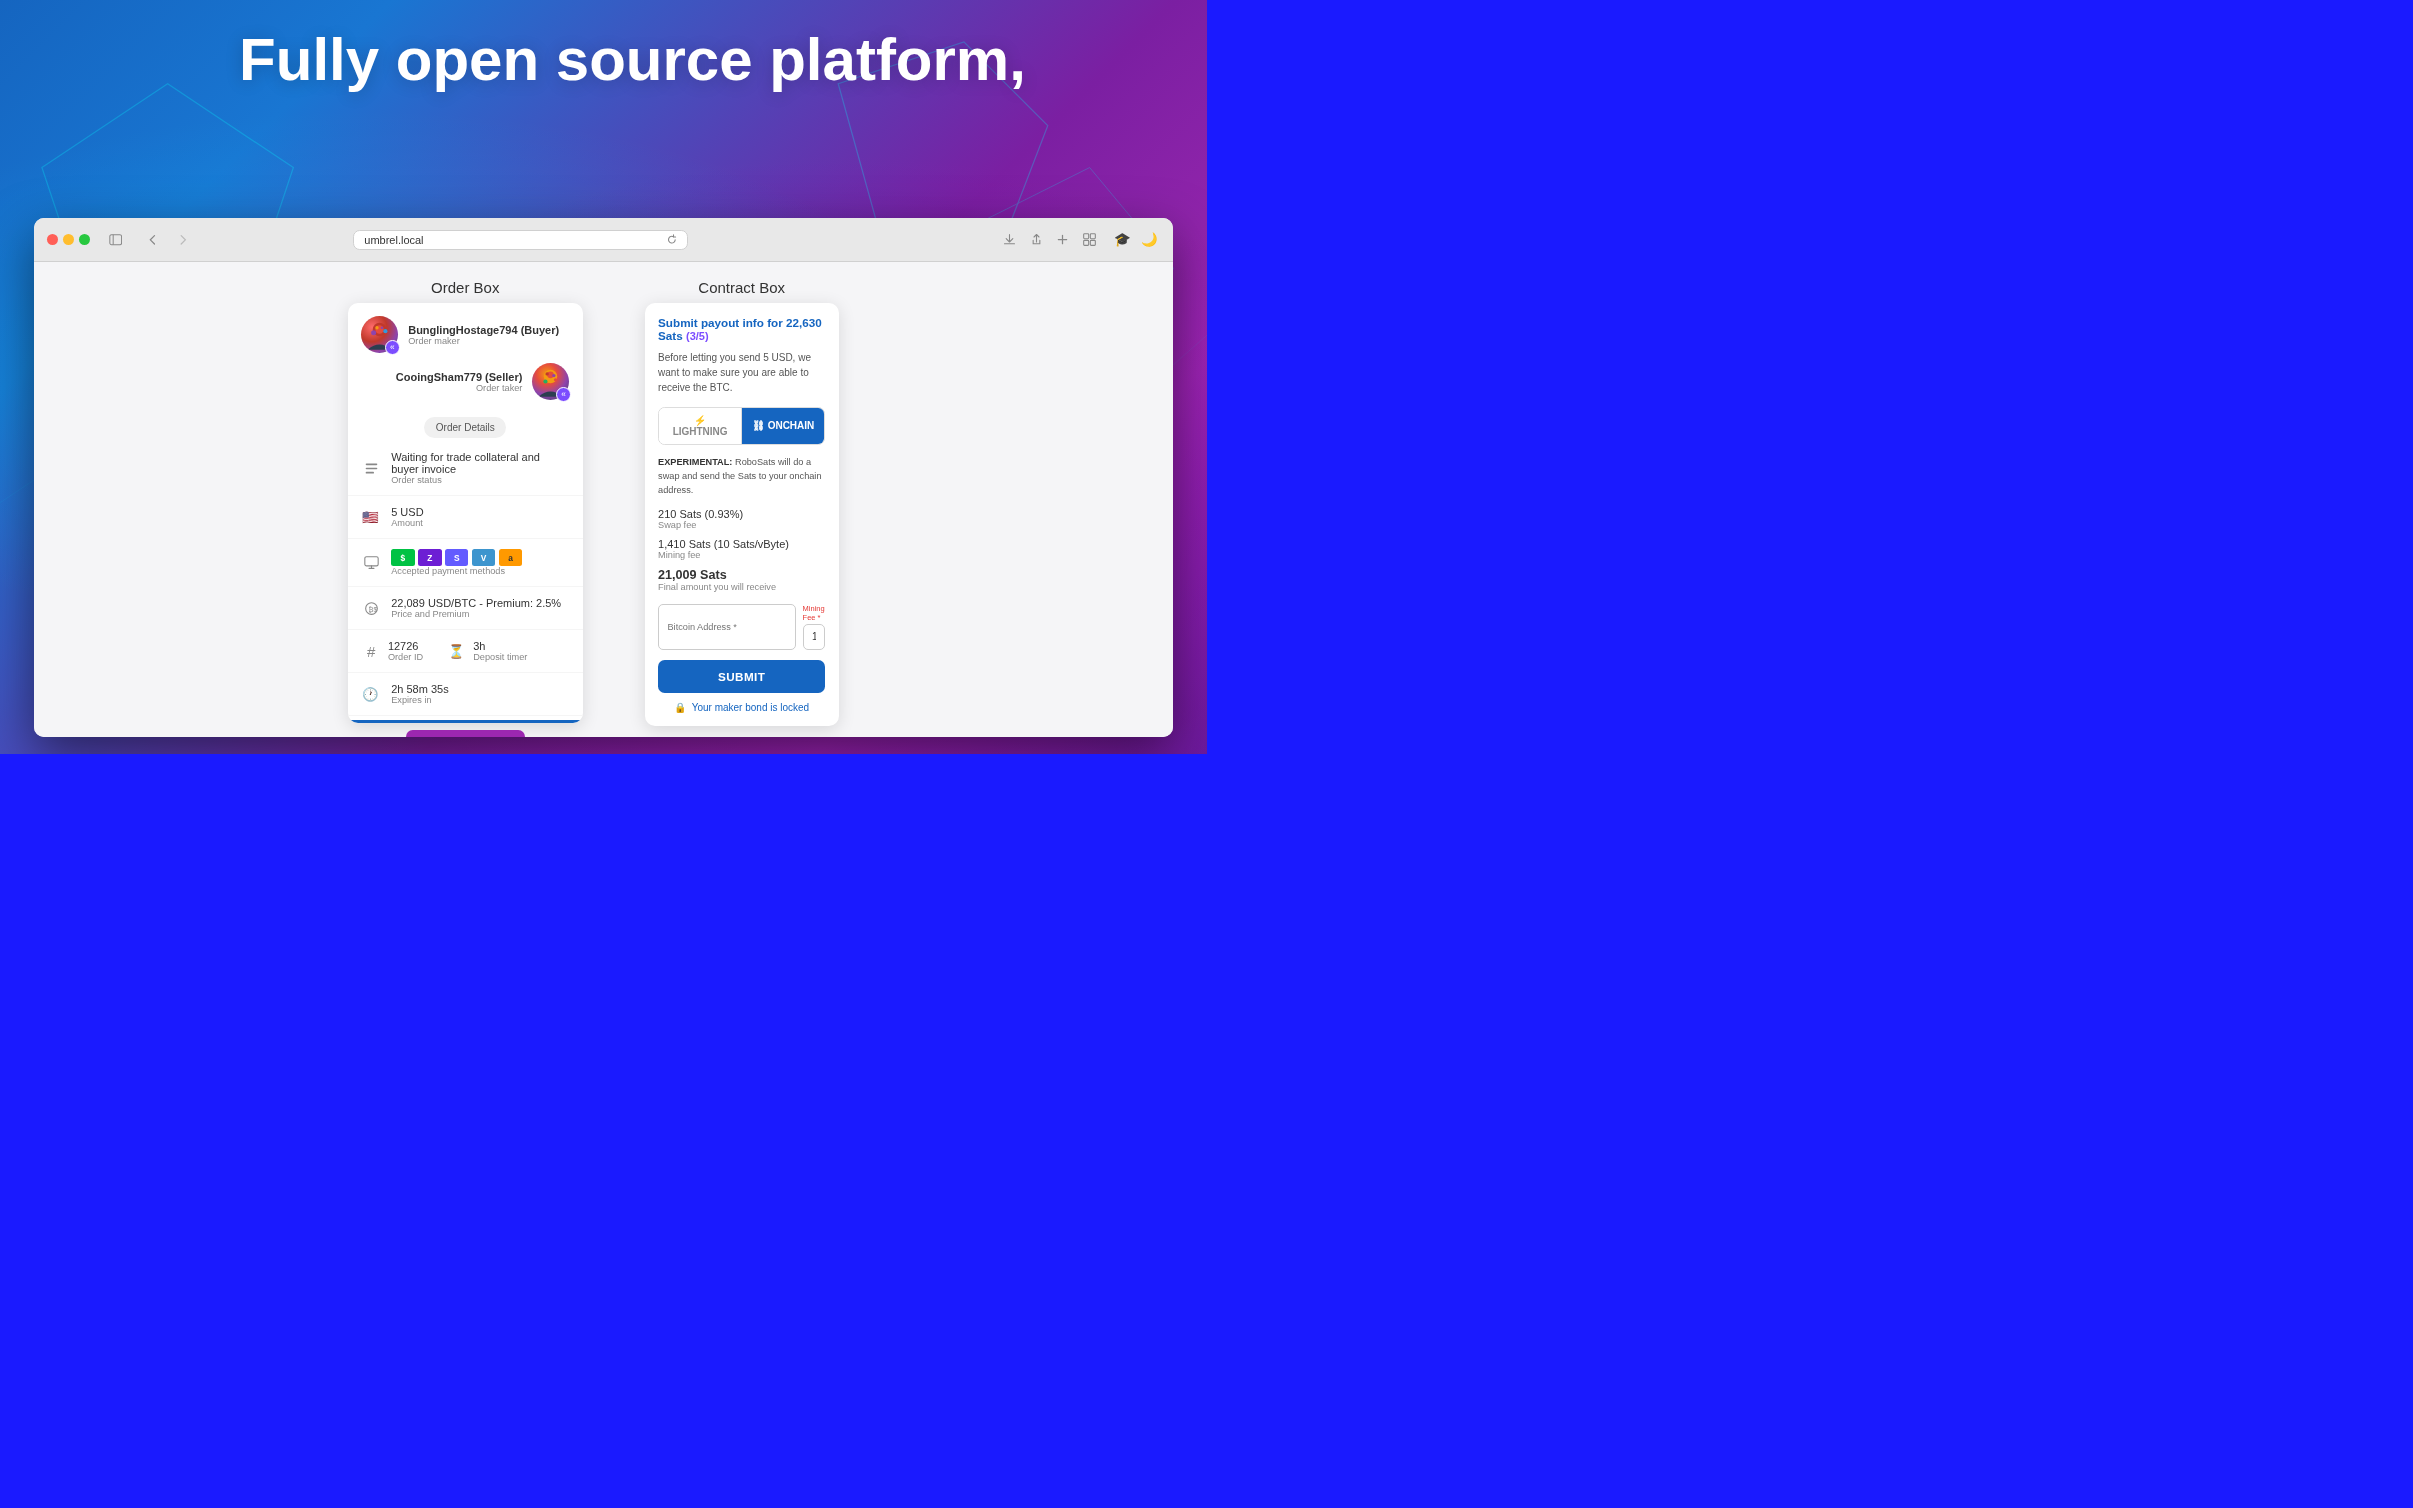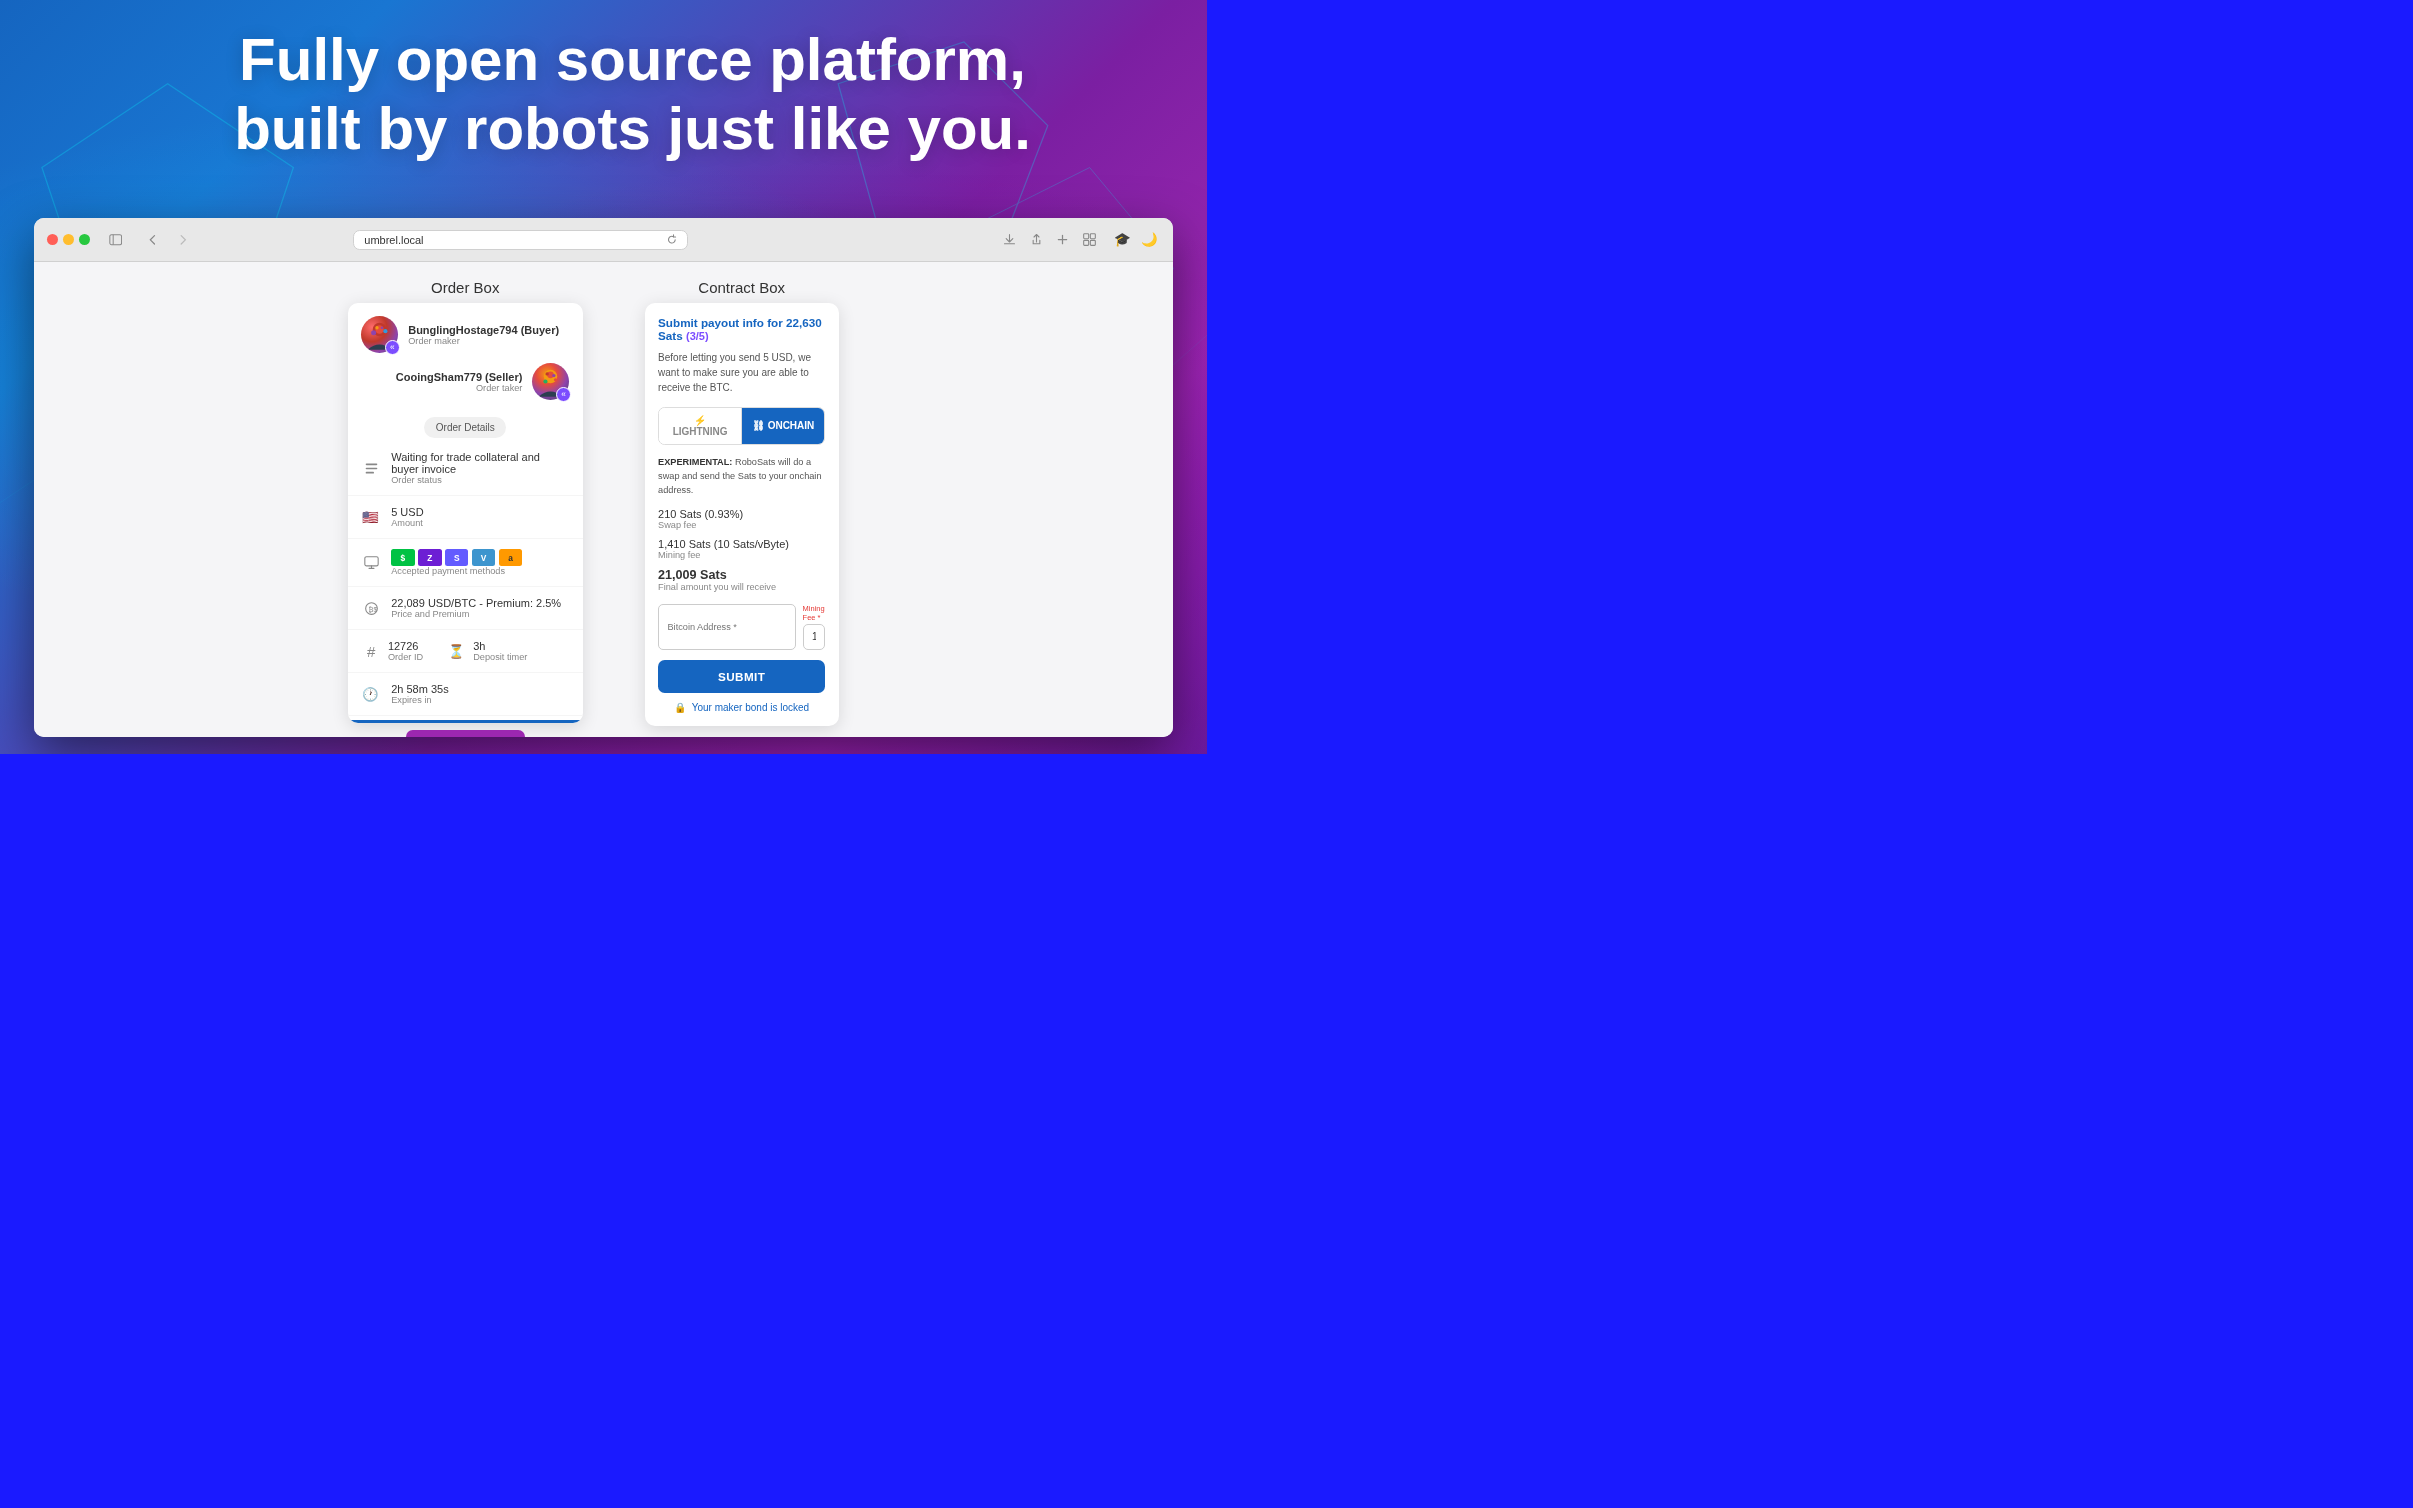--- a/index.html
+++ b/index.html
@@ -552,21 +552,20 @@
     <line x1="200" y1="800" x2="500" y2="500" stroke="rgba(0,255,255,0.2)" stroke-width="1"></line>
     <line x1="1200" y1="800" x2="900" y2="550" stroke="rgba(0,255,255,0.2)" stroke-width="1"></line>
     <circle cx="720" cy="700" r="150" stroke="rgba(255,255,255,0.1)" stroke-width="1" fill="none"></circle>
     <circle cx="720" cy="700" r="250" stroke="rgba(255,255,255,0.05)" stroke-width="1" fill="none"></circle>
   </svg>
 </div>
 
 <div class="hero-text">
   <h1>
     <span>Fully open source platform,</span><br>
-    <span>built by robots just like you.</span>
   </h1>
 </div>
 
 <div class="browser-window">
 
   <div class="browser-chrome">
     <div class="traffic-lights">
       <div class="traffic-light tl-red"></div>
       <div class="traffic-light tl-yellow"></div>
       <div class="traffic-light tl-green"></div>

